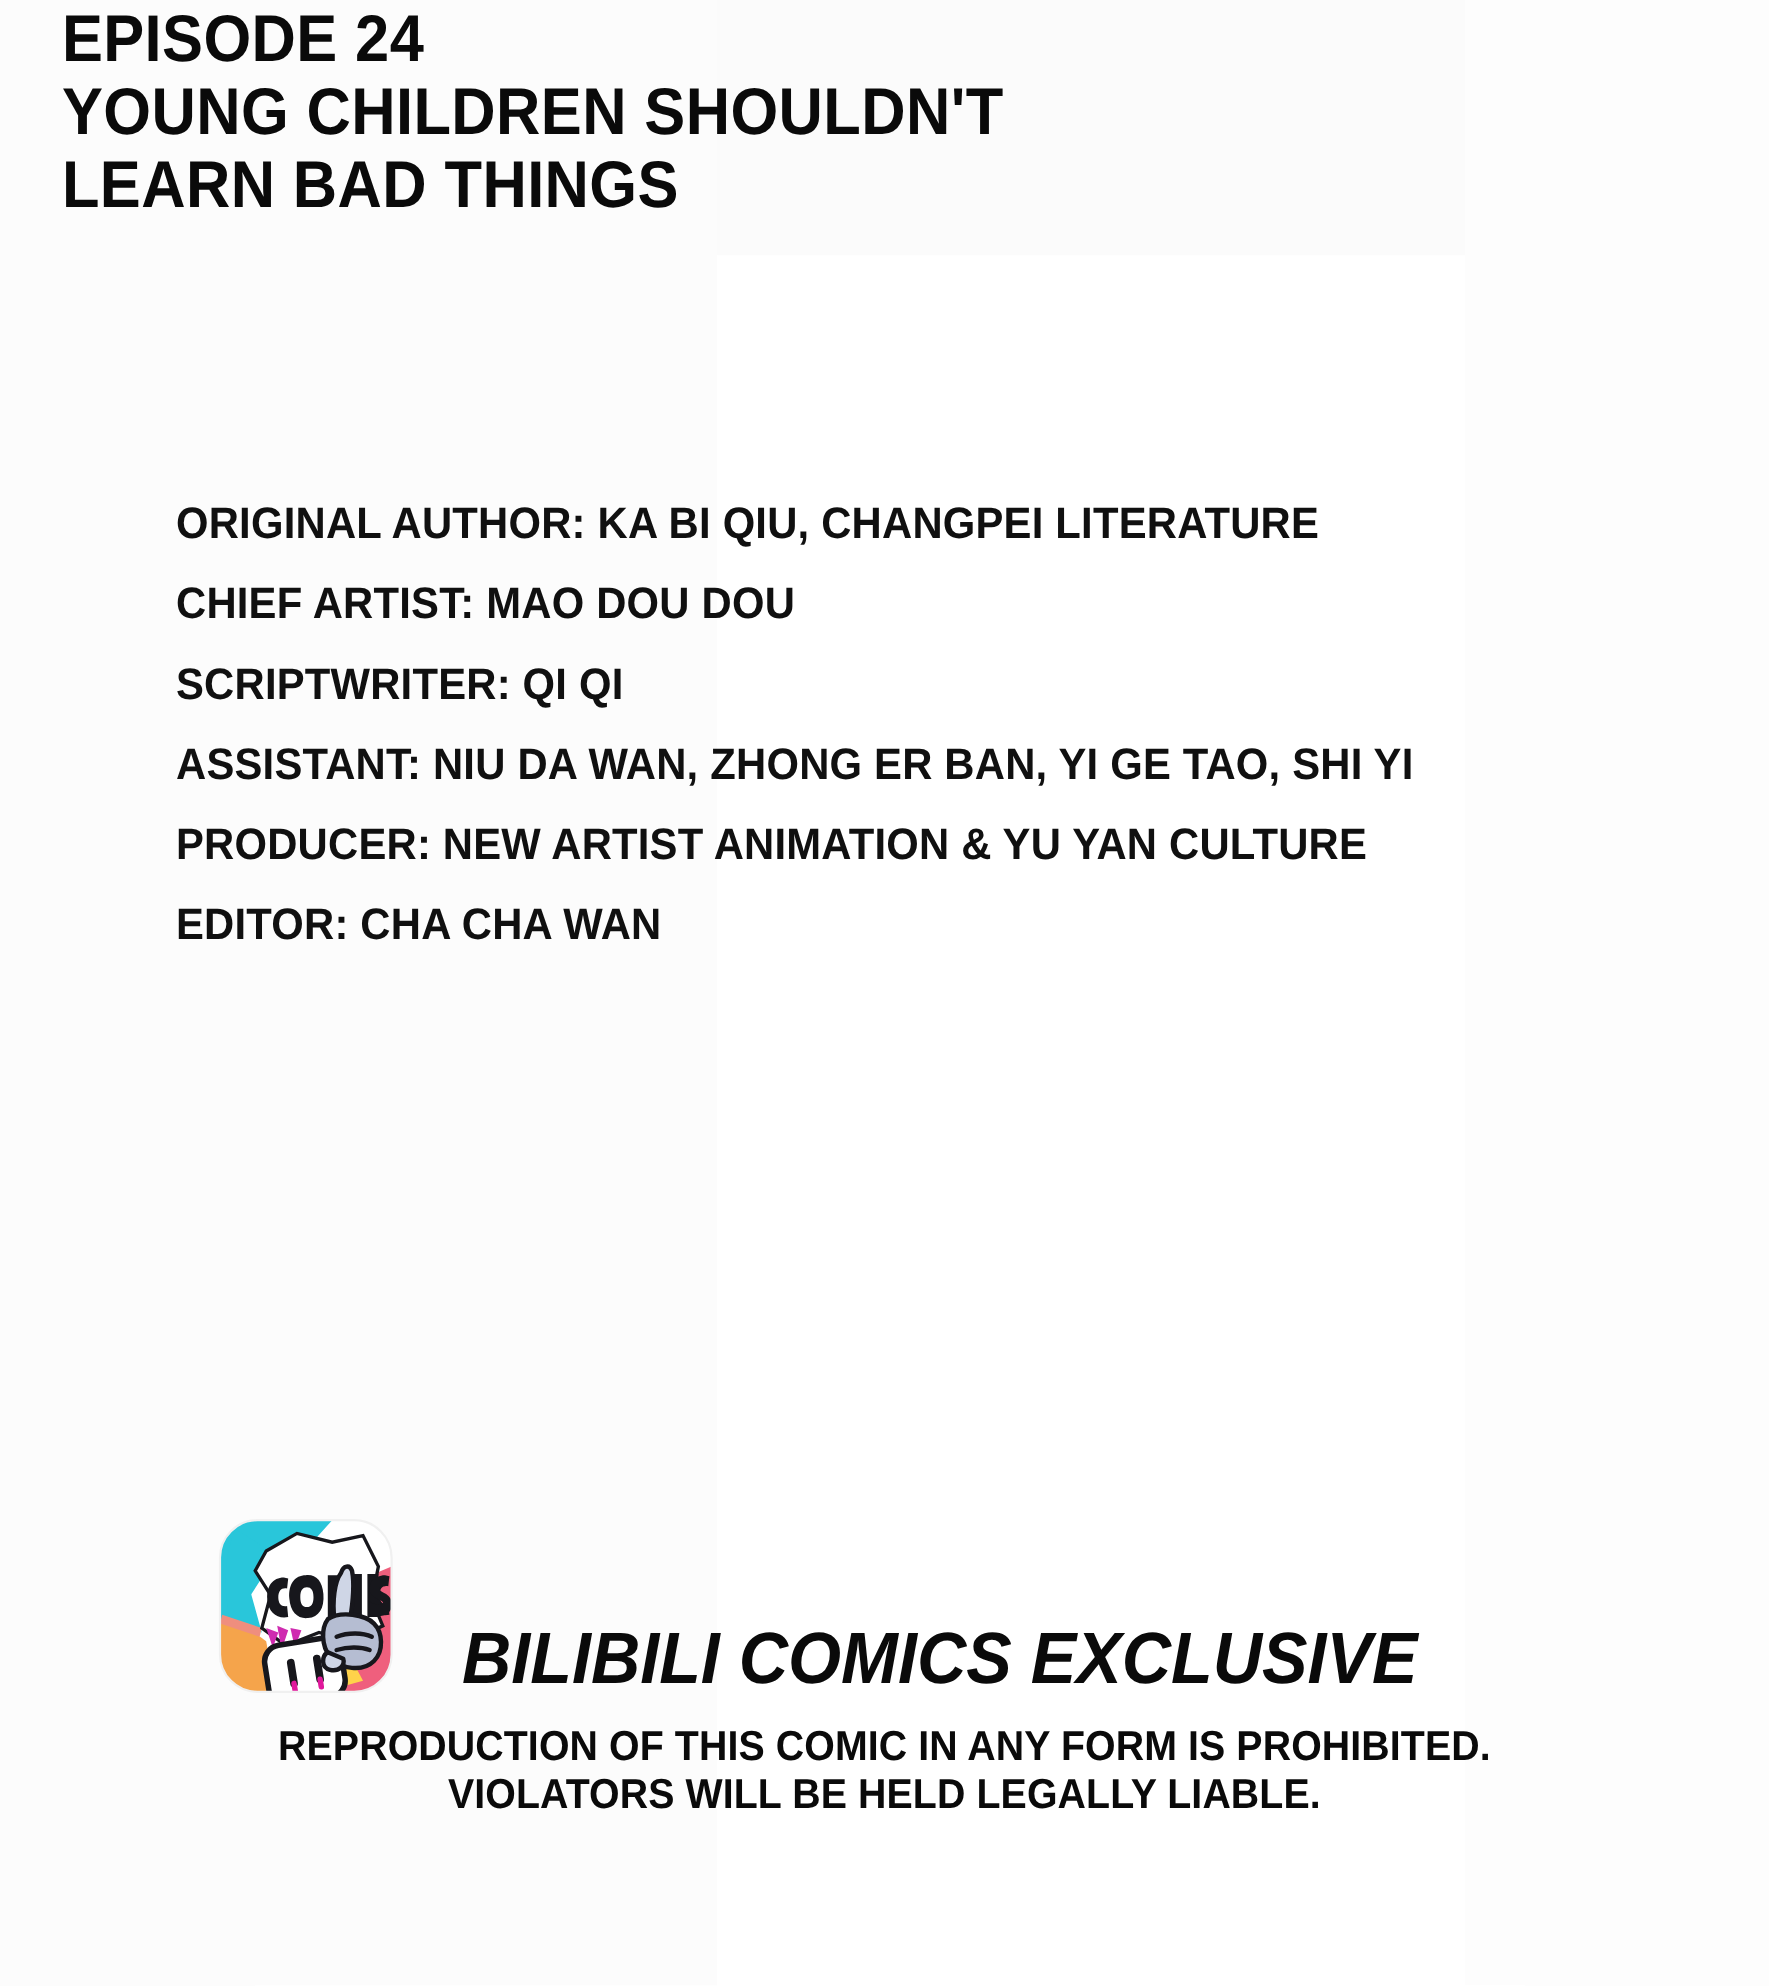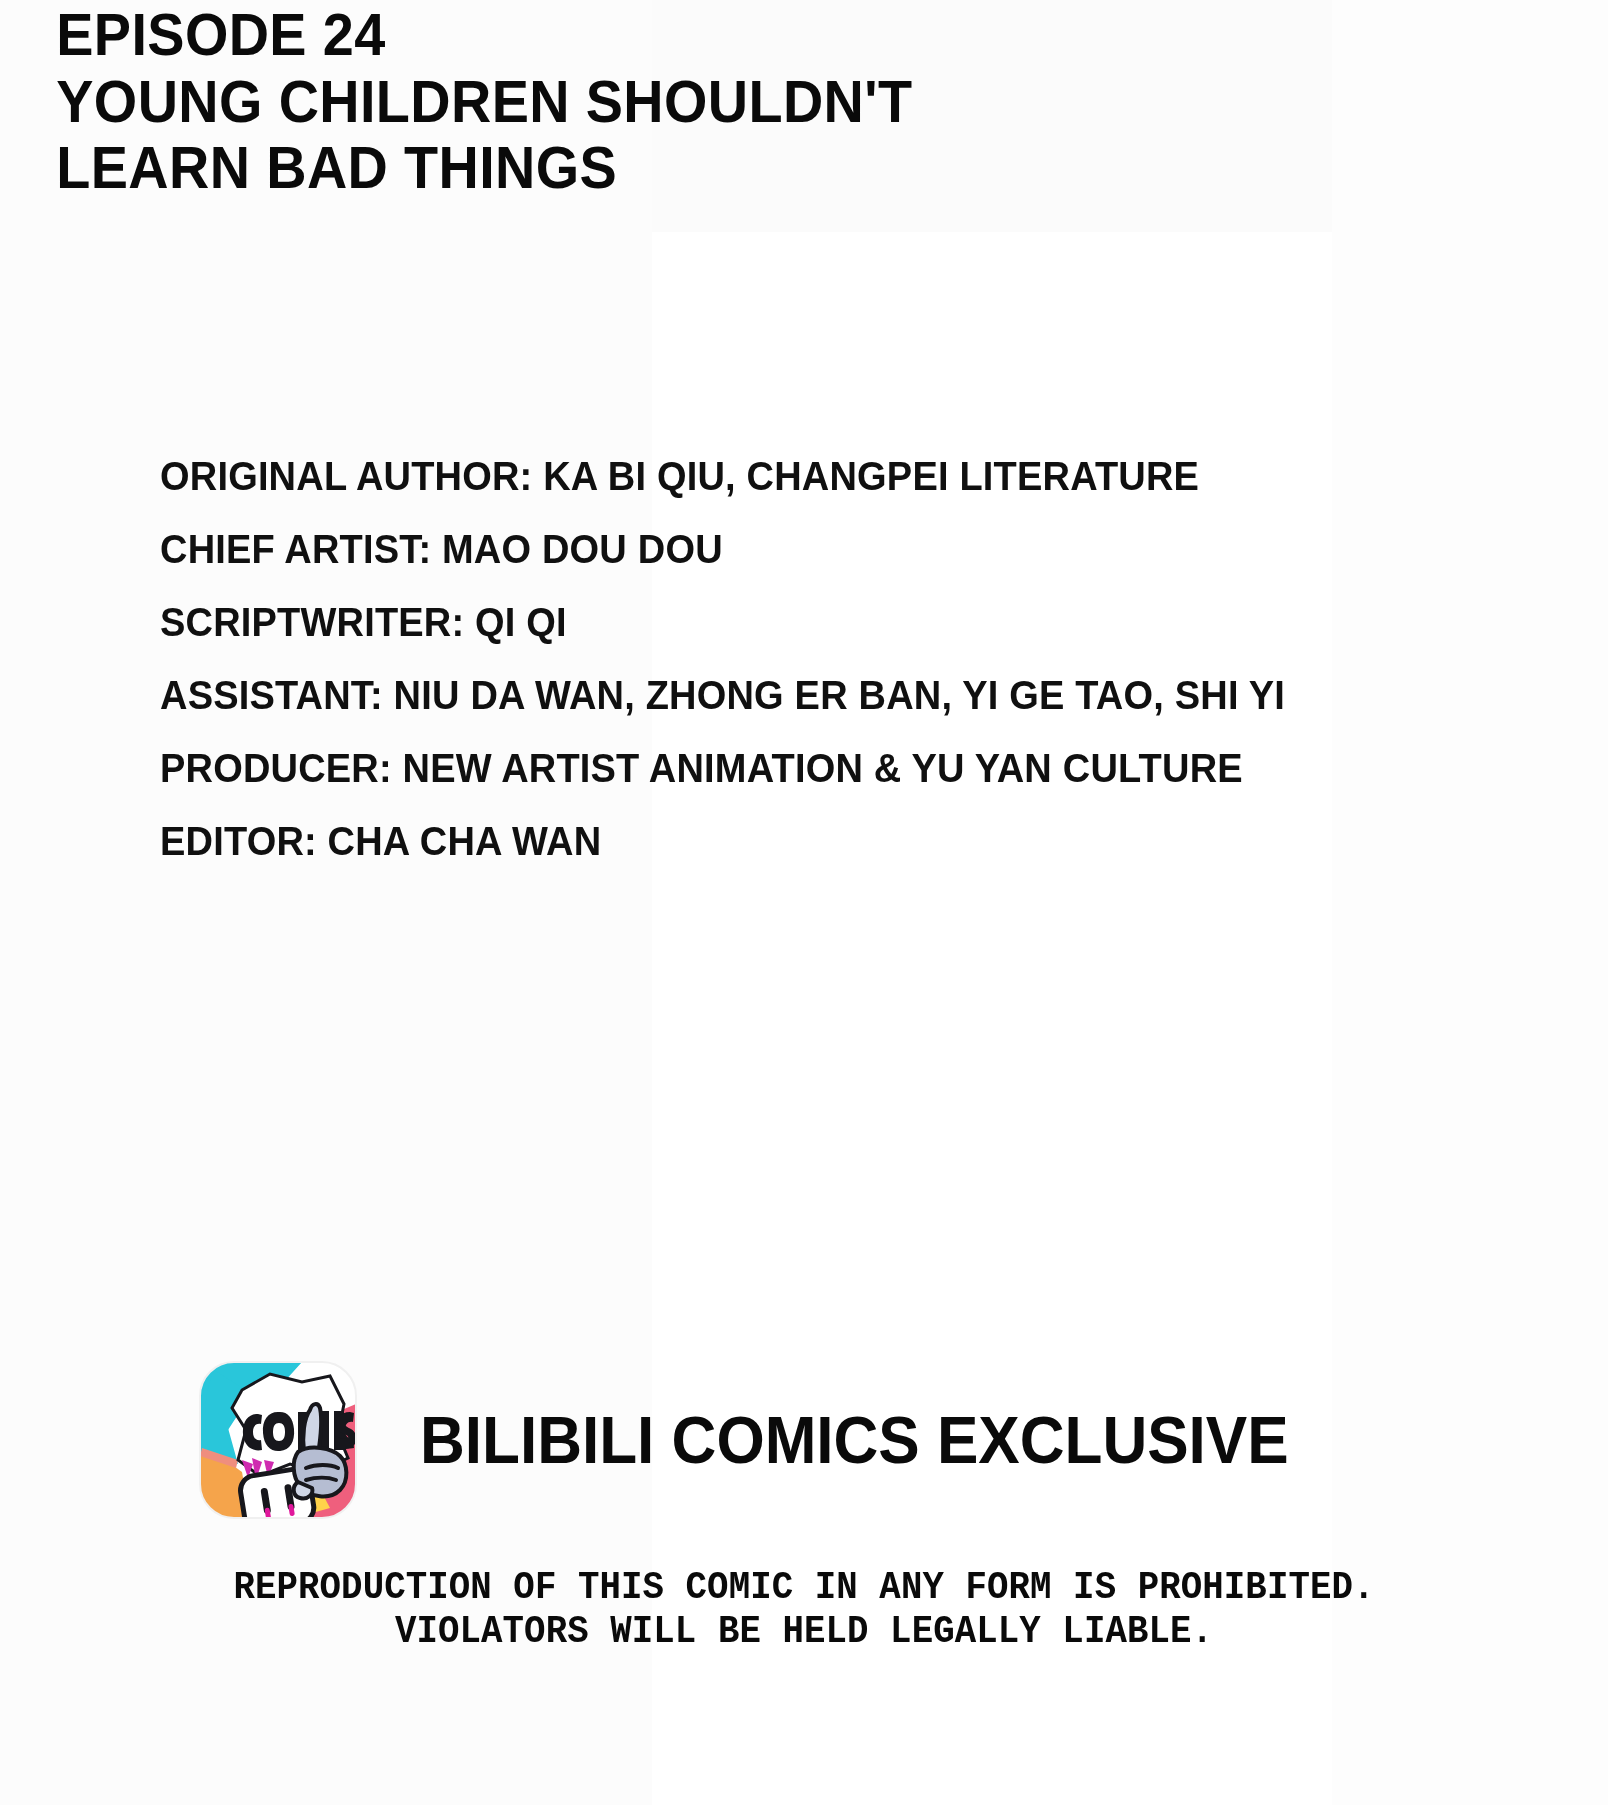--- a/index.html
+++ b/index.html
@@ -70,22 +70,23 @@
   .credit-line:last-child { margin-bottom: 0; }
 
   
   .brand-row {
     position: absolute;
     left: 160px;
     top: 1340px;
     width: 1300px;
     height: 200px;
     display: flex;
-    align-items: center;
-    z-index: 5;
+    align-items: flex-end;
+    z-index: 5;
+    font-style: italic;
   }
 
   .logo-wrap {
     width: 160px;
     height: 160px;
     margin-left: 38px;
     flex: 0 0 auto;
   }
   .logo-wrap svg { display: block; width: 160px; height: 160px; }
 
@@ -102,21 +103,20 @@
   }
 
   
   .disclaimer {
     position: absolute;
     left: 0;
     top: 1566px;
     width: 1608px;
     text-align: center;
     z-index: 5;
-    font-family: Liberation Mono, monospace;
   }
   .disclaimer-line {
     font-weight: 900;
     font-size: 38px;
     line-height: 1.16;
     letter-spacing: 0.1px;
     color: #0a0a0a;
     transform: scaleX(0.94);
     transform-origin: center;
     white-space: nowrap;

